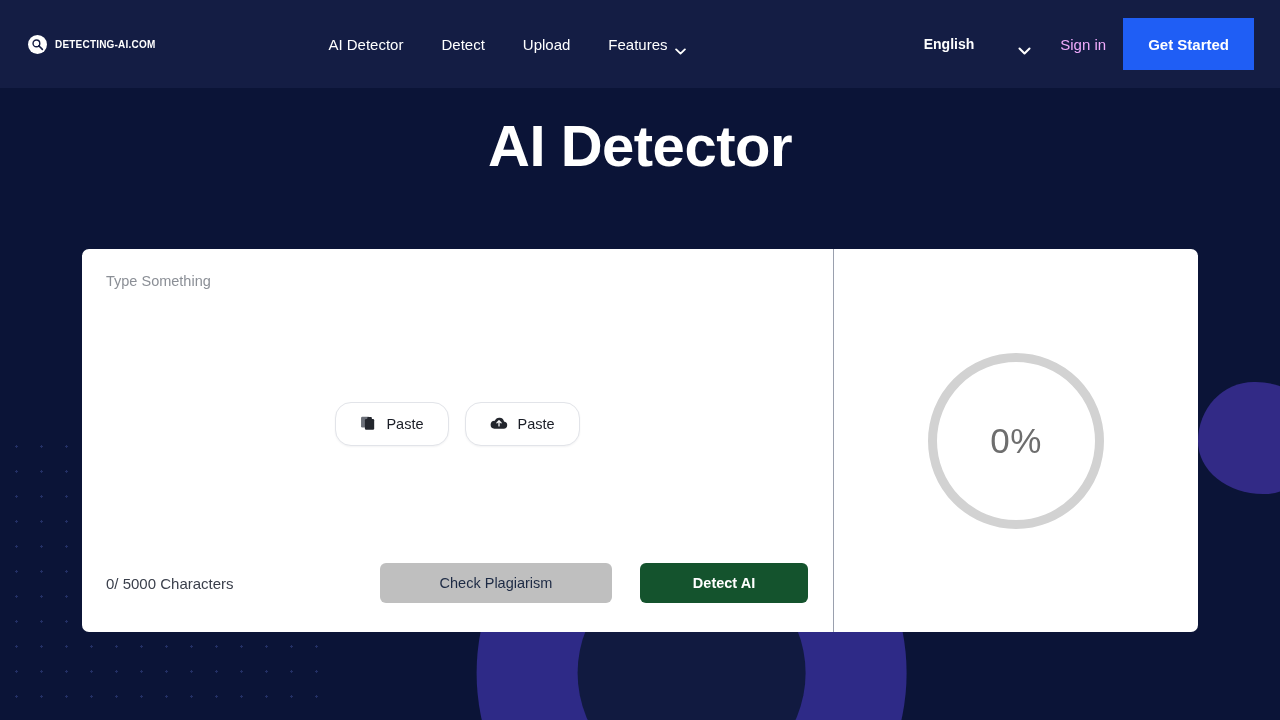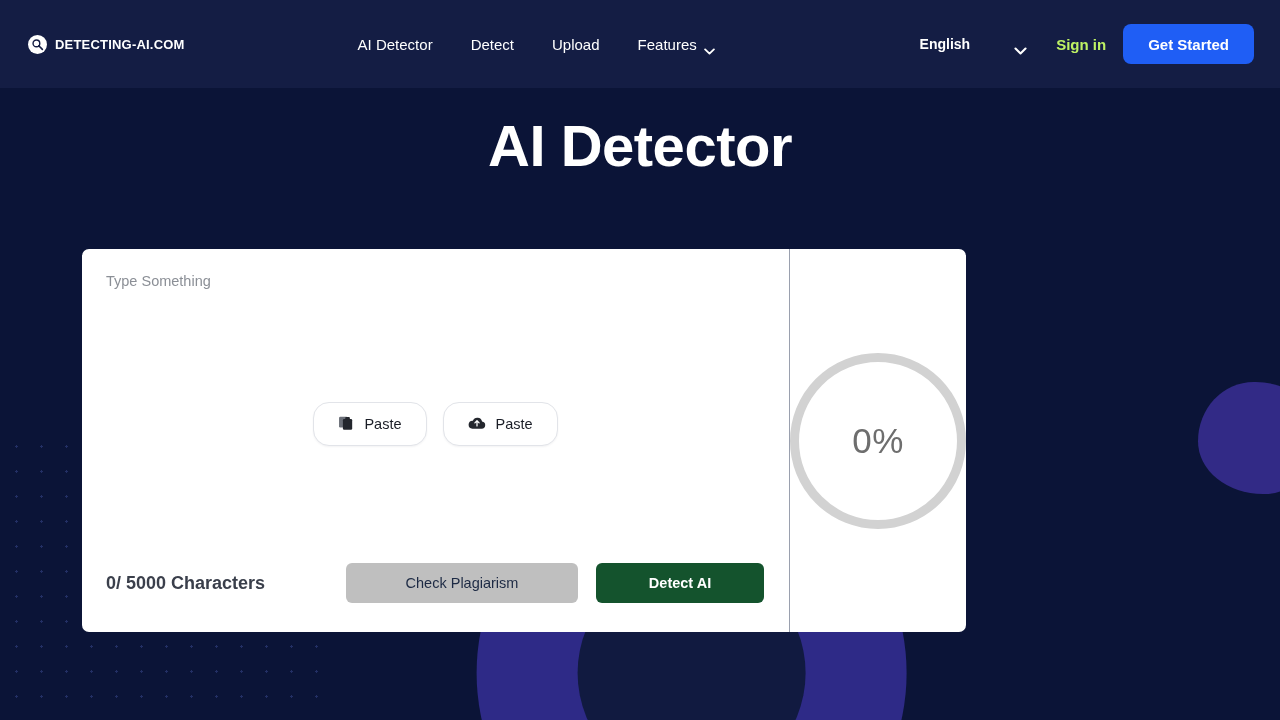--- a/index.html
+++ b/index.html
@@ -93,21 +93,21 @@
     height: 19px;
     border-radius: 50%;
     background: #ffffff;
     display: flex;
     align-items: center;
     justify-content: center;
   }
 
   .brand-name {
     color: #ffffff;
-    font-size: 13px;
+    font-size: 10px;
     font-weight: 700;
     letter-spacing: .2px;
     white-space: nowrap;
   }
 
   nav.main-nav {
     display: flex;
     align-items: center;
     gap: 38px;
     margin-left: 173px;
@@ -146,37 +146,37 @@
   .lang-label {
     color: #ffffff;
     font-size: 14px;
     font-weight: 600;
     white-space: nowrap;
   }
 
   .lang-chev { margin-left: 44px; }
 
   .signin {
-    color: #bef264;
+    color: #f0abfc;
     font-size: 15px;
-    font-weight: 700;
+    font-weight: 400;
     margin-left: 31px;
     white-space: nowrap;
     cursor: pointer;
   }
 
   .cta-button {
     margin-left: 17px;
     background: #1f5ef5;
     color: #ffffff;
     font-size: 15px;
     font-weight: 600;
     border: none;
-    border-radius: 8px;
-    height: 40px;
+    border-radius: 0;
+    height: 52px;
     padding: 12px 25px;
     cursor: pointer;
     font-family: inherit;
     white-space: nowrap;
   }
 
   
   .hero {
     position: relative;
     z-index: 3;
@@ -197,21 +197,21 @@
     font-size: 16.5px;
     font-weight: 400;
     margin-top: 21px;
   }
 
   
   .detector-card {
     position: absolute;
     left: 82px;
     top: 249px;
-    width: 884px;
+    width: 1116px;
     height: 383px;
     background: #ffffff;
     border-radius: 7px;
     z-index: 4;
     display: flex;
   }
 
   .card-left {
     width: 752px;
     position: relative;
@@ -259,30 +259,30 @@
     position: absolute;
     left: 24px;
     right: 0;
     bottom: 29px;
     display: flex;
     align-items: center;
   }
 
   .char-count {
     color: #3a3f4b;
-    font-size: 18px;
-    font-weight: 700;
+    font-size: 15px;
+    font-weight: 400;
     white-space: nowrap;
   }
 
   .action-buttons {
     margin-left: auto;
     display: flex;
     align-items: center;
-    gap: 18px;
+    gap: 28px;
     padding-right: 25px;
   }
 
   .btn-plagiarism {
     width: 232px;
     height: 40px;
     border: none;
     border-radius: 6px;
     background: #bfbfbf;
     color: #1d2a44;

